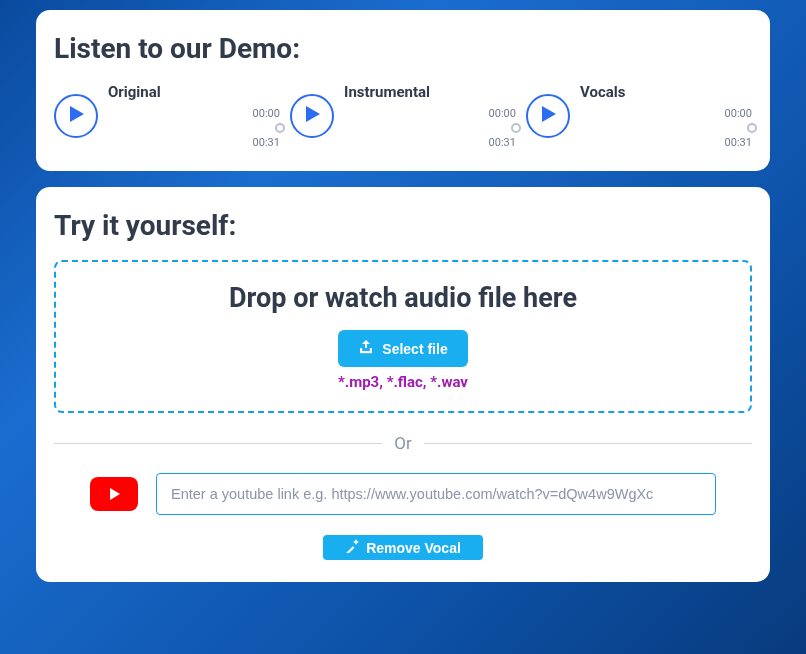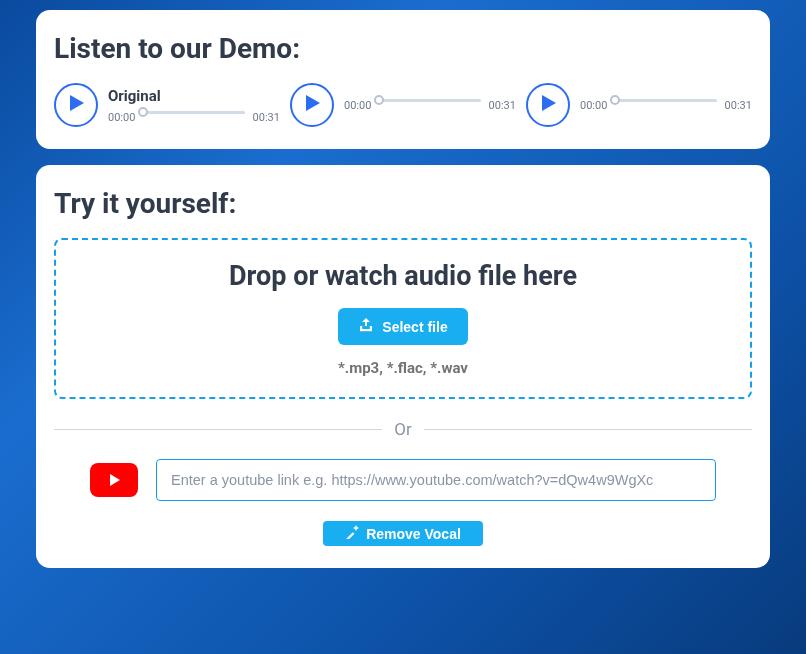--- a/index.html
+++ b/index.html
@@ -48,22 +48,23 @@
     .play-btn svg { margin-left: 2px; }
     .player-body { flex: 1; }
     .player-title {
       font-weight: 700;
       color: #323b4b;
       font-size: 15px;
       margin-bottom: 6px;
     }
     .player-row {
       display: flex;
-      align-items: flex-start;
+      align-items: flex-end;
       gap: 8px;
+      flex-direction: column;
     }
     .time {
       font-size: 11px;
       color: #6f7a8b;
     }
     .track {
       flex: 1;
       height: 3px;
       background: #d3dbe6;
       position: relative;
@@ -99,24 +100,24 @@
       border-radius: 6px;
       padding: 10px 20px;
       font-size: 14px;
       font-weight: 700;
       cursor: pointer;
       display: inline-flex;
       align-items: center;
       gap: 8px;
     }
     .formats {
-      margin-top: 14px;
+      margin-top: 6px;
       font-size: 15px;
       font-weight: 700;
-      color: #737373;
+      color: #a21caf;
     }
     .or-row {
       display: flex;
       align-items: center;
       margin: 20px 0;
       gap: 12px;
     }
     .or-line {
       flex: 1;
       height: 1px;
@@ -200,39 +201,41 @@
 
     <div class="player">
       <div class="play-btn">
         <span>
           <svg width="16" height="18" viewBox="0 0 16 18">
               <path d="M1 1 L15 9 L1 17 Z" fill="#2b6cf1"></path>
             </svg>
         </span>
       </div>
       <div class="player-body">
+        <div class="player-title">Instrumental</div>
         <div class="player-row">
           <span class="time">00:00</span>
           <div class="track">
               <div class="thumb"></div>
             </div>
           <span class="time">00:31</span>
         </div>
       </div>
     </div>
 
     <div class="player">
       <div class="play-btn">
         <span>
           <svg width="16" height="18" viewBox="0 0 16 18">
               <path d="M1 1 L15 9 L1 17 Z" fill="#2b6cf1"></path>
             </svg>
         </span>
       </div>
       <div class="player-body">
+        <div class="player-title">Vocals</div>
         <div class="player-row">
           <span class="time">00:00</span>
           <div class="track">
               <div class="thumb"></div>
             </div>
           <span class="time">00:31</span>
         </div>
       </div>
     </div>
 

